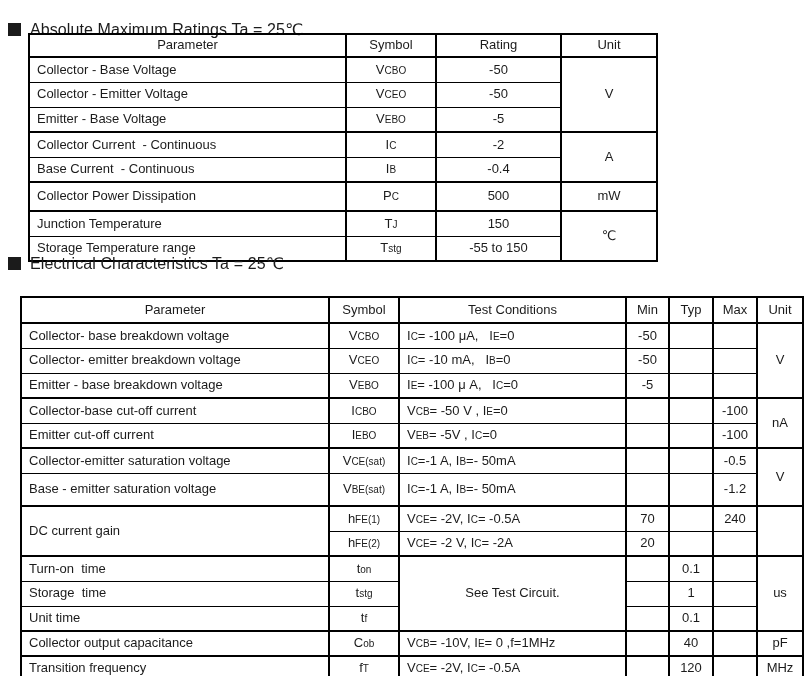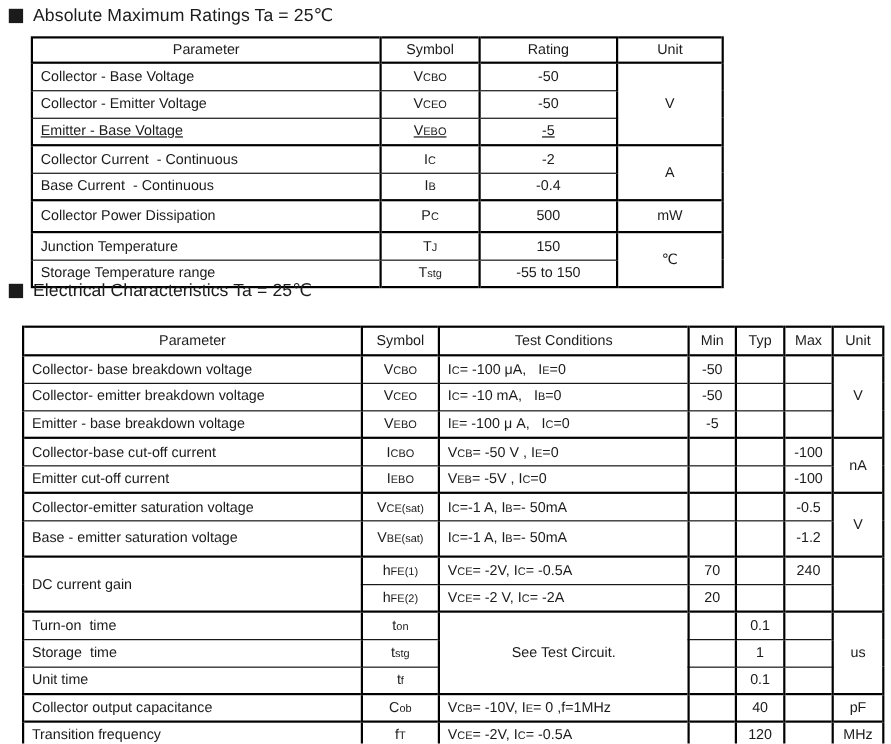--- a/index.html
+++ b/index.html
@@ -28,21 +28,21 @@
     vertical-align:middle;line-height:1.1;
   }
   tr.gs th, tr.gs td{border-top-width:2px;}
   .al{text-align:left;}
   .ac{text-align:center;}
   .sm{font-size:10px;letter-spacing:0;}
 </style>
 </head>
 <body>
 
-<div class="section-title" style="top:4px;">
+<div class="section-title" style="top:20px;">
   <span class="sq"></span>
   <span>Absolute Maximum Ratings Ta = 25℃</span>
 </div>
 
 <div>
     <table style="left: 28px; top: 33px; width: 628px;">
       <colgroup>
         <col style="width: 317px;">
         <col style="width: 90px;">
         <col style="width: 125px;">
@@ -61,21 +61,21 @@
           <td class="al">Collector - Base Voltage</td>
           <td class="ac">V<span class="sm">CBO</span></td>
           <td class="ac">-50</td>
           <td class="ac" rowspan="3">V</td>
         </tr>
         <tr style="height: 25px;">
           <td class="al">Collector - Emitter Voltage</td>
           <td class="ac">V<span class="sm">CEO</span></td>
           <td class="ac">-50</td>
         </tr>
-        <tr style="height: 25px; text-decoration: underline;">
+        <tr style="height: 25px;">
           <td class="al">Emitter - Base Voltage</td>
           <td class="ac">V<span class="sm">EBO</span></td>
           <td class="ac">-5</td>
         </tr>
         <tr class="gs" style="height: 25px;">
           <td class="al">Collector Current  - Continuous</td>
           <td class="ac">I<span class="sm">C</span></td>
           <td class="ac">-2</td>
           <td class="ac" rowspan="2">A</td>
         </tr>

